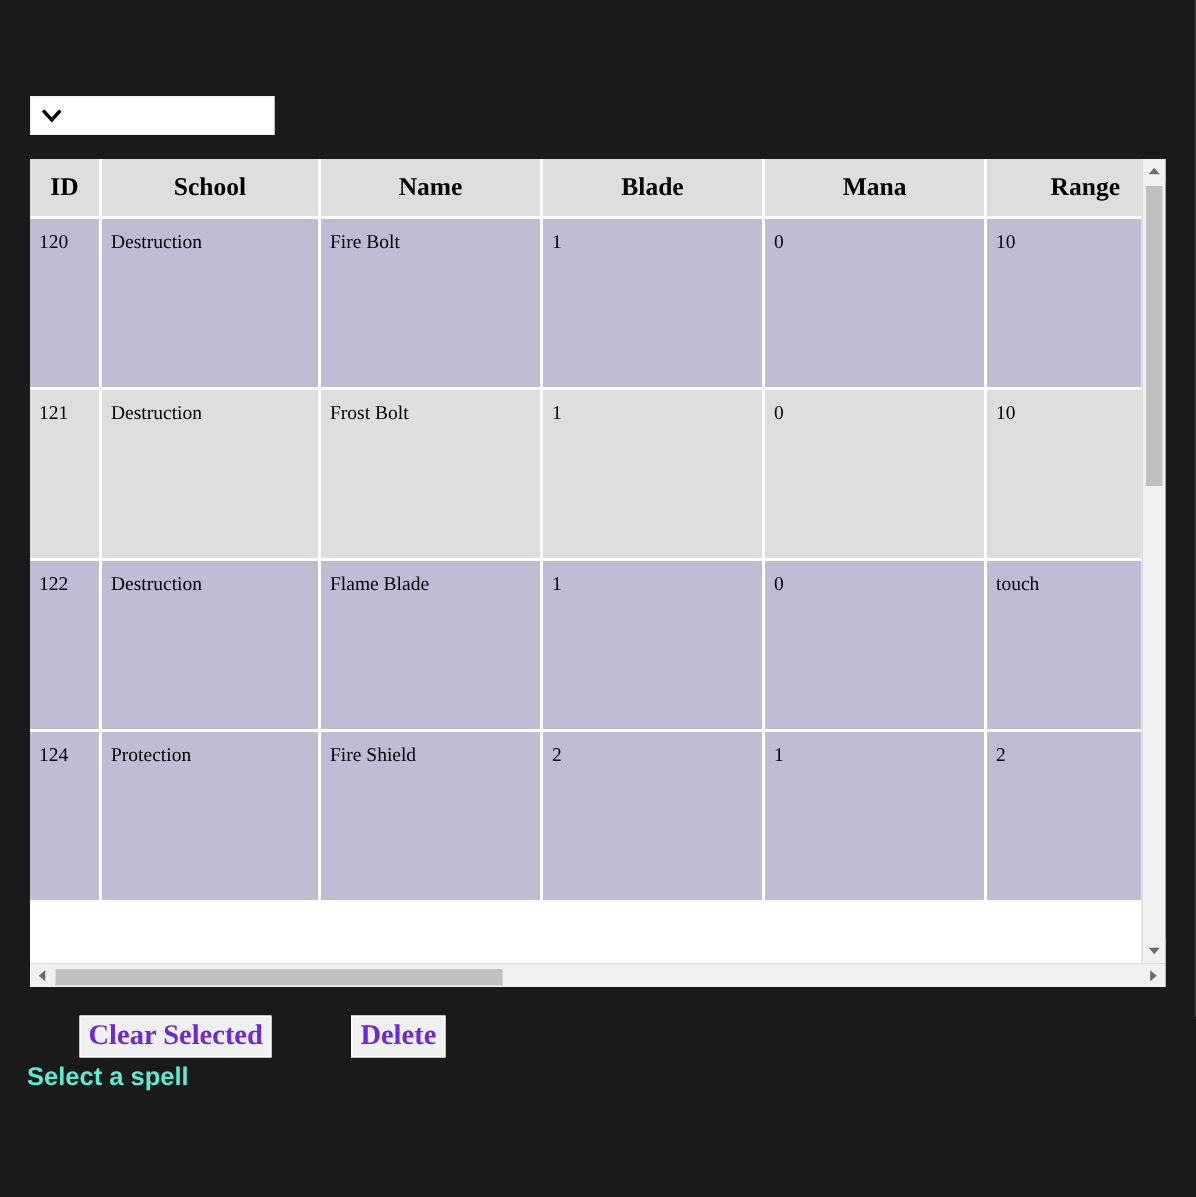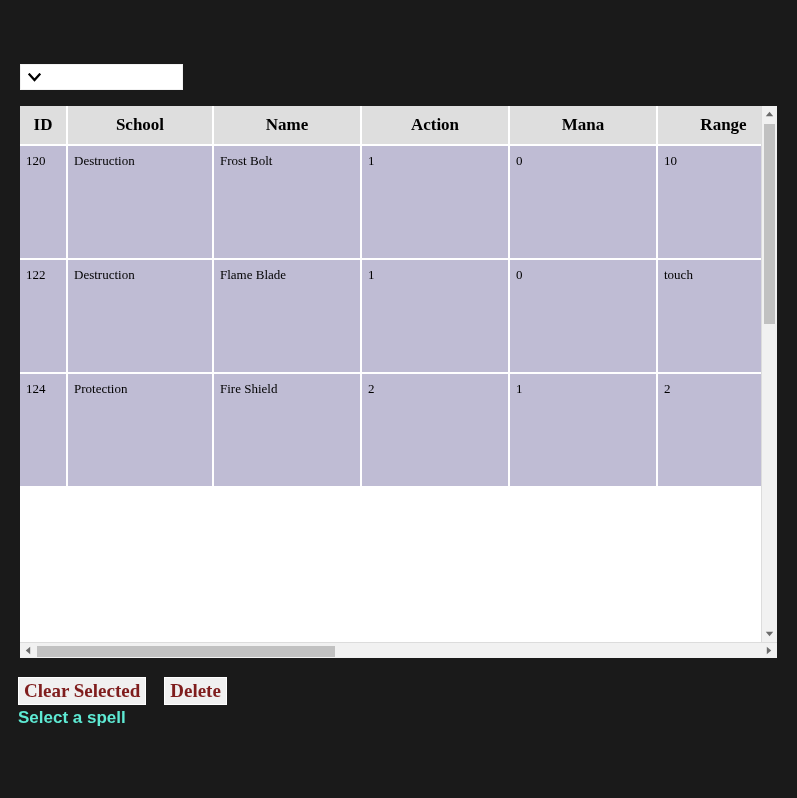--- a/index.html
+++ b/index.html
@@ -177,28 +177,29 @@
   .btn-row {
     position: absolute;
     left: 18px;
     top: 677px;
     display: flex;
     align-items: flex-start;
   }
   .ui-button {
     background: #f0f0f0;
     border: 1px solid #ffffff;
-    color: #7f1d1d;
+    color: #6d28d9;
     font-family: "Liberation Serif", "DejaVu Serif", serif;
     font-size: 19px;
     font-weight: bold;
     line-height: 21px;
     padding: 2px 5px 3px 5px;
     cursor: pointer;
     white-space: nowrap;
+    margin-left: 35px;
   }
   .gap-a { width: 18px; }
   .gap-b { width: 21px; }
 
   
   .status {
     position: absolute;
     left: 18px;
     top: 708px;
     color: #5eead4;
@@ -223,28 +224,36 @@
 
   <div class="table-outer">
 
     <div class="table-clip">
       <table class="grid">
         <thead>
           <tr>
             <th class="col-id">ID</th>
             <th class="col-school">School</th>
             <th class="col-name">Name</th>
-            <th class="col-action">Action</th>
+            <th class="col-action">Blade</th>
             <th class="col-mana">Mana</th>
             <th class="col-range">Range</th>
           </tr>
         </thead>
         <tbody>
           <tr class="row-odd">
             <td class="col-id">120</td>
+            <td class="col-school">Destruction</td>
+            <td class="col-name">Fire Bolt</td>
+            <td class="col-action">1</td>
+            <td class="col-mana">0</td>
+            <td class="col-range">10</td>
+          </tr>
+          <tr class="row-even">
+            <td class="col-id">121</td>
             <td class="col-school">Destruction</td>
             <td class="col-name">Frost Bolt</td>
             <td class="col-action">1</td>
             <td class="col-mana">0</td>
             <td class="col-range">10</td>
           </tr>
           <tr class="row-odd">
             <td class="col-id">122</td>
             <td class="col-school">Destruction</td>
             <td class="col-name">Flame Blade</td>

